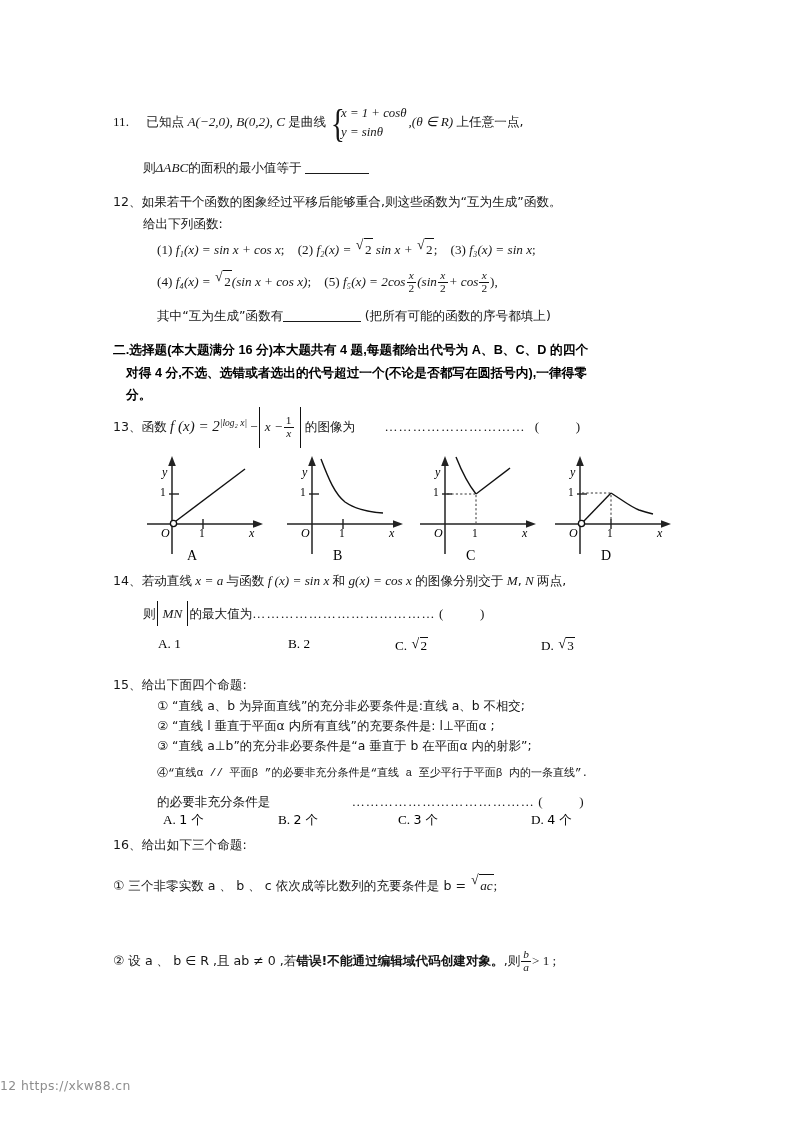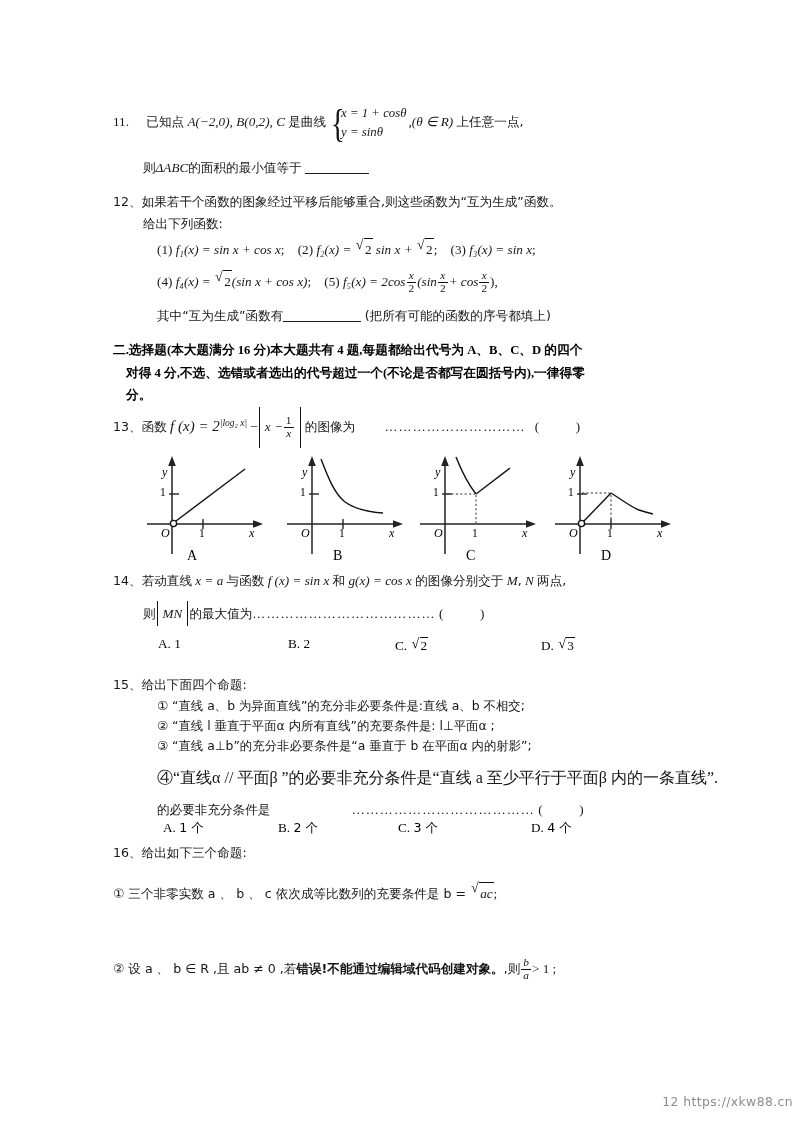--- a/index.html
+++ b/index.html
@@ -128,21 +128,21 @@
   
   .blank {
     display: inline-block;
     border-bottom: 1px solid #1a1a1a;
     height: 0.95em;
     vertical-align: -0.14em;
   }
 
   
   .section {
-    font-family: Liberation Serif, serif;
+    font-family: Liberation Sans, sans-serif;
     font-weight: bold;
     font-size: 12.7px;
     line-height: 1.74;
     color: #000;
   }
 
   
   .graphs {
     position: relative;
     height: 118px;
@@ -171,26 +171,25 @@
     font-size: 13.2px;
   }
   .choices .ch { position: absolute; top: 0; white-space: nowrap; }
 
   
   .footer {
     position: absolute;
     left: 0;
     top: 1078px;
     width: 793px;
-    text-align: right;
+    text-align: left;
     font-family: "DejaVu Sans", "Liberation Sans", sans-serif;
     font-size: 12.4px;
     color: #8d8d8d;
     letter-spacing: 0.4px;
-    margin-top: 16px;
   }
   .spacer { height: 13px; }
 </style>
 </head>
 <body>
 
 <div class="page">
   <div class="content">
 
     <div class="qline" style="line-height:1.3;">
@@ -379,21 +378,21 @@
         <span class="sqrt"><span class="rad">√</span><span class="bar mn">3</span></span>
       </span>
     </div>
 
     <div class="qline" style="margin-top:8px;">
       <span class="cn">15、</span><span class="cn">给出下面四个命题:</span>
     </div>
     <div class="qline indent2" style="font-family:'DejaVu Sans','Liberation Sans',sans-serif;font-size:12.4px;">① “直线 a、b 为异面直线”的充分非必要条件是:直线 a、b 不相交;</div>
     <div class="qline indent2" style="font-family:'DejaVu Sans','Liberation Sans',sans-serif;font-size:12.4px;">② “直线 l 垂直于平面α 内所有直线”的充要条件是: l⊥平面α ;</div>
     <div class="qline indent2" style="font-family:'DejaVu Sans','Liberation Sans',sans-serif;font-size:12.4px;">③ “直线 a⊥b”的充分非必要条件是“a 垂直于 b 在平面α 内的射影”;</div>
-    <div class="qline indent2" style="font-family:Liberation Serif, serif;font-size:16px;margin-top:9px;">④“直线α // 平面β ”的必要非充分条件是“直线 a 至少平行于平面β 内的一条直线”.</div>
+    <div class="qline indent2" style="font-family:Liberation Mono, monospace;font-size:11px;margin-top:9px;">④“直线α // 平面β ”的必要非充分条件是“直线 a 至少平行于平面β 内的一条直线”.</div>
 
     <div class="qline indent2" style="margin-top:8px;">
       <span class="cn">的必要非充分条件是</span>
       <span class="leader" style="margin-left:78px;">…………………………………</span>
       <span class="mn">(</span>
       <span class="blank" style="width:30px;border-bottom:none;"></span>
       <span class="mn">)</span>
     </div>
 
     <div class="choices" style="height:22px;">

